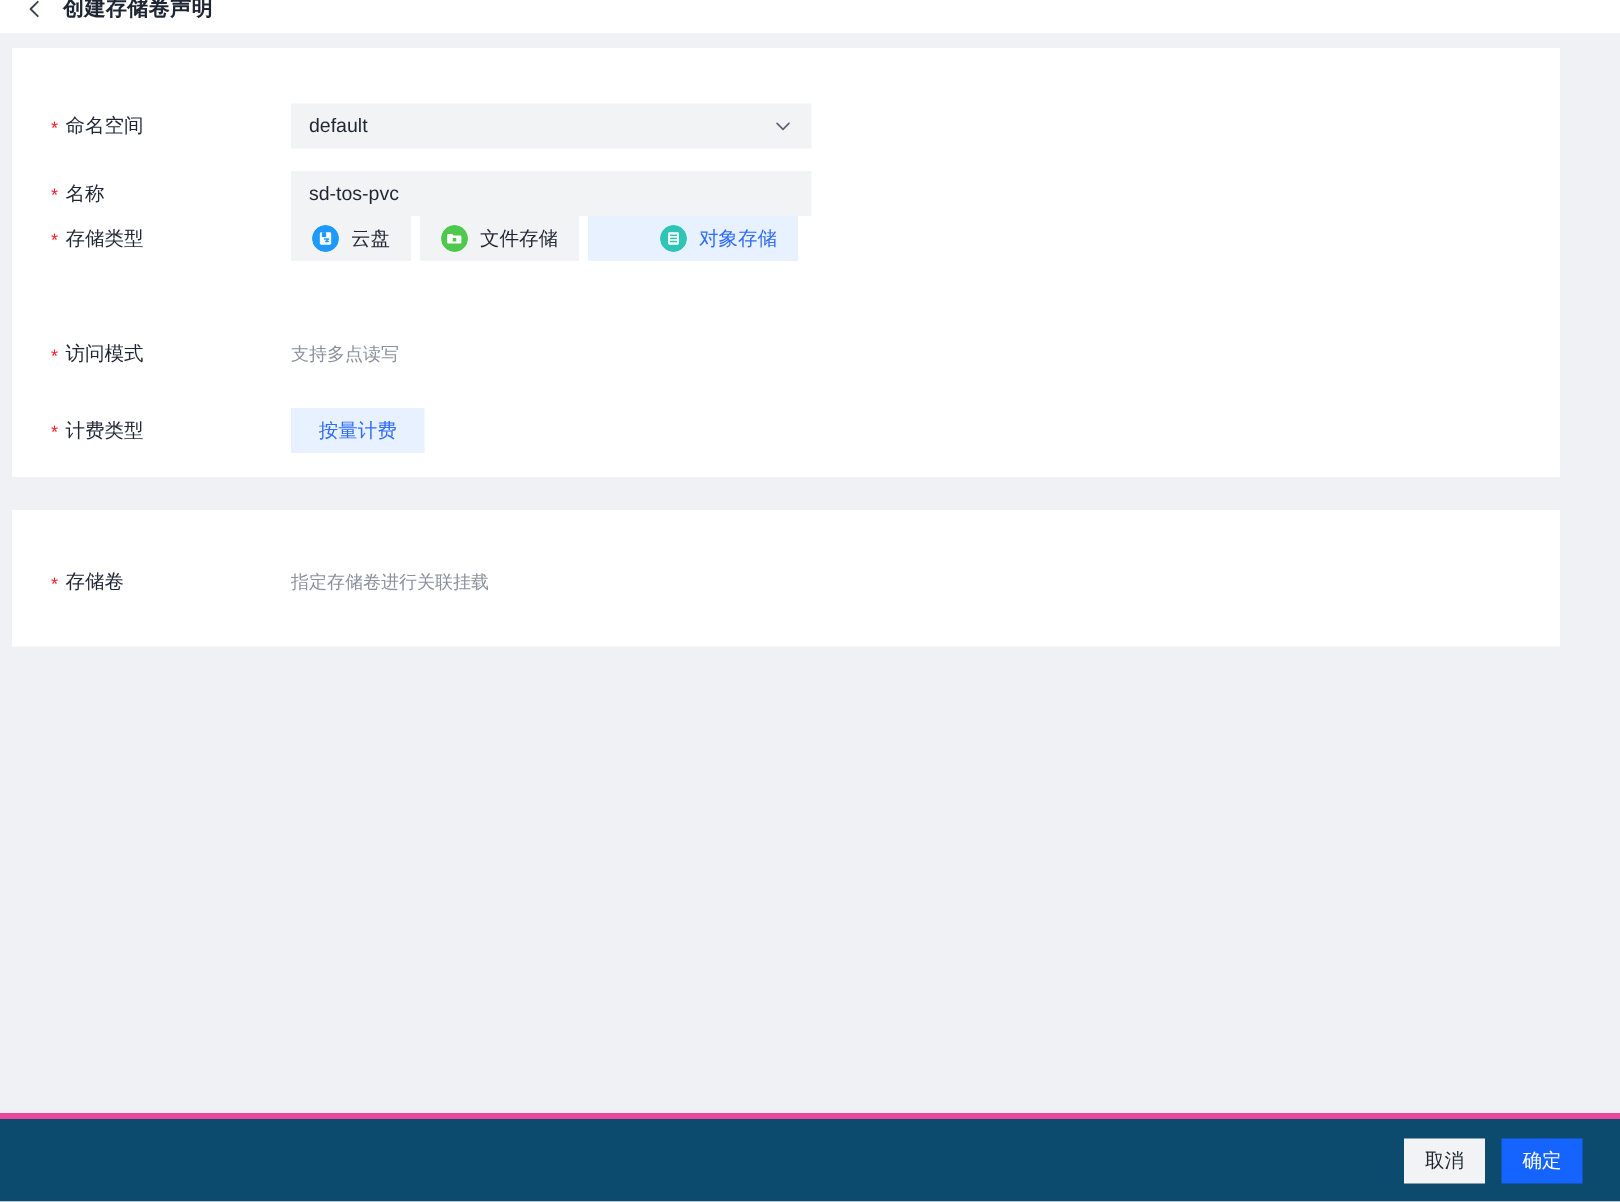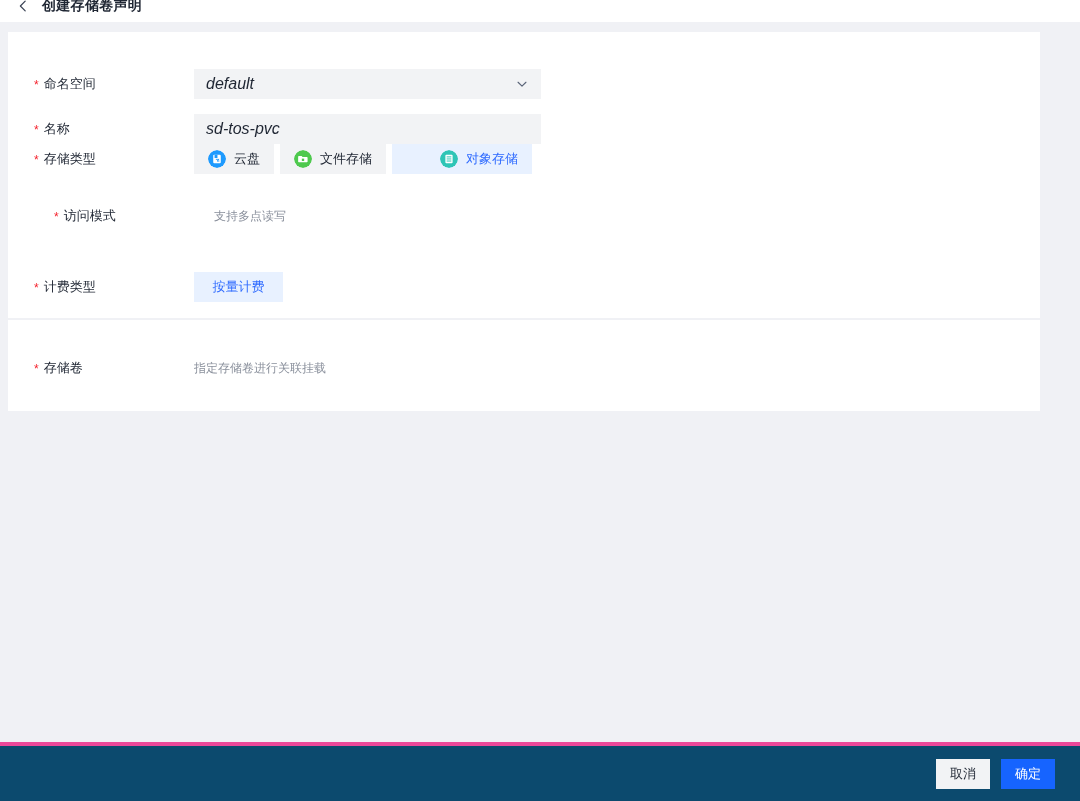--- a/index.html
+++ b/index.html
@@ -46,21 +46,21 @@
 
   
   .card {
     position: absolute;
     left: 8px;
     width: 1032px;
     background: #ffffff;
     box-sizing: border-box;
   }
   #card-basic { top: 32px; height: 286px; }
-  #card-volume { top: 320px; height: 91px; }
+  #card-volume { top: 340px; height: 91px; }
 
   
   .form-row {
     position: absolute;
     left: 0;
     width: 100%;
     display: flex;
     align-items: flex-start;
   }
   .field-label {
@@ -88,23 +88,22 @@
   .input-box {
     position: relative;
     width: 347px;
     height: 30px;
     background: #f2f3f5;
     border: none;
     box-sizing: border-box;
     display: flex;
     align-items: center;
     padding: 0 12px;
-    font-size: 16px;
-    color: #1f2633;
-    font-style: italic;
+    font-size: 13px;
+    color: #1f2633;
   }
   .input-value {
     flex: 1;
     line-height: 30px;
     white-space: nowrap;
     overflow: hidden;
   }
   .suffix-icon {
     width: 14px;
     height: 14px;
@@ -272,21 +271,21 @@
             <rect x="7.4" y="9.4" width="5.2" height="1.1" fill="#2ec5b6"></rect>
             <rect x="7.4" y="11.7" width="5.2" height="1.1" fill="#2ec5b6"></rect>
           </svg>
           <span>对象存储</span>
         </div>
 
       </div>
     </div>
   </div>
 
-  <div class="form-row" style="top:169px;margin-left:20px;">
+  <div class="form-row" style="top:189px;">
     <div class="field-label">
       <span class="req-star">*</span><span>访问模式</span>
     </div>
     <div class="field-control">
       <div class="helper-text">支持多点读写</div>
     </div>
   </div>
 
   <div class="form-row" style="top:240px;">
     <div class="field-label">

